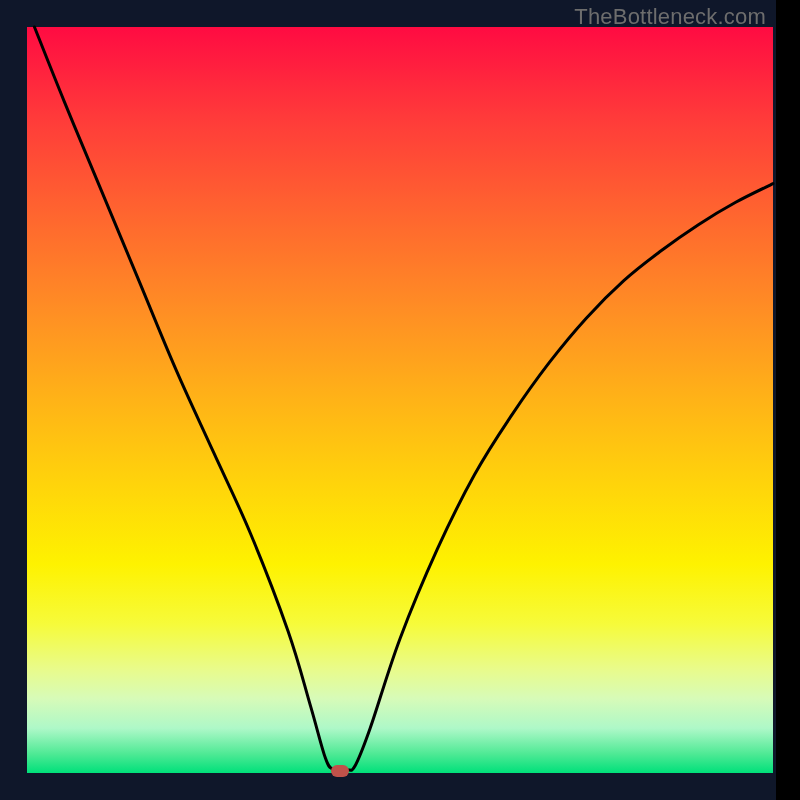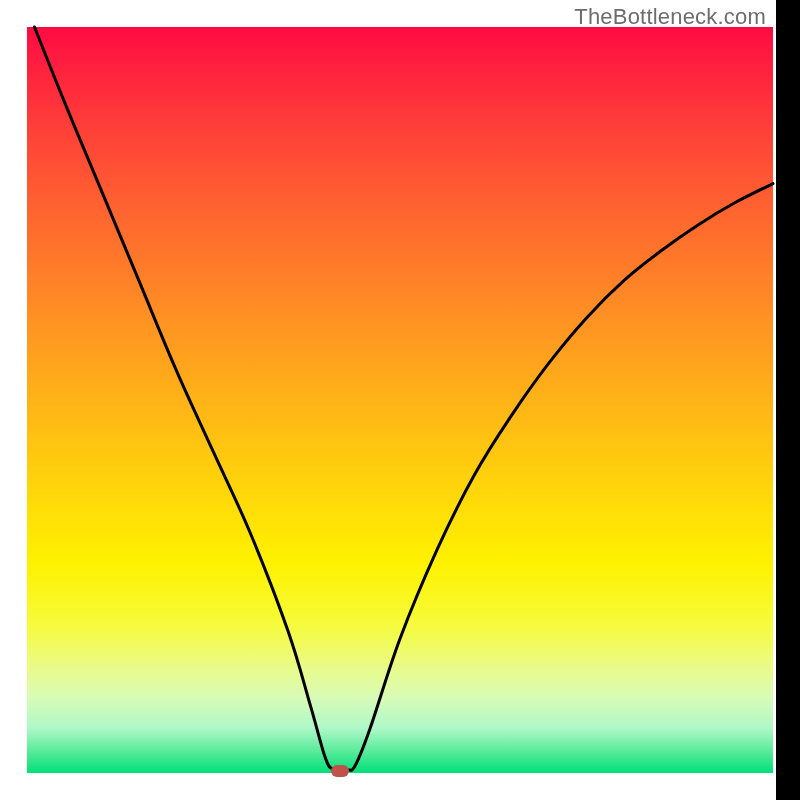--- a/index.html
+++ b/index.html
@@ -10,21 +10,21 @@
     background: #000;
     overflow: hidden;
     font-family: Arial, Helvetica, sans-serif;
   }
   .frame {
     position: absolute;
     left: 0;
     top: 0;
     width: 776px;
     height: 800px;
-    background: #ffffff;
+    background: #0f172a;
   }
   .plot {
     position: absolute;
     left: 27px;
     top: 27px;
     width: 746px;
     height: 746px;
     background: linear-gradient(to bottom,
       #ff0b42 0%,
       #ff3a3a 12%,

